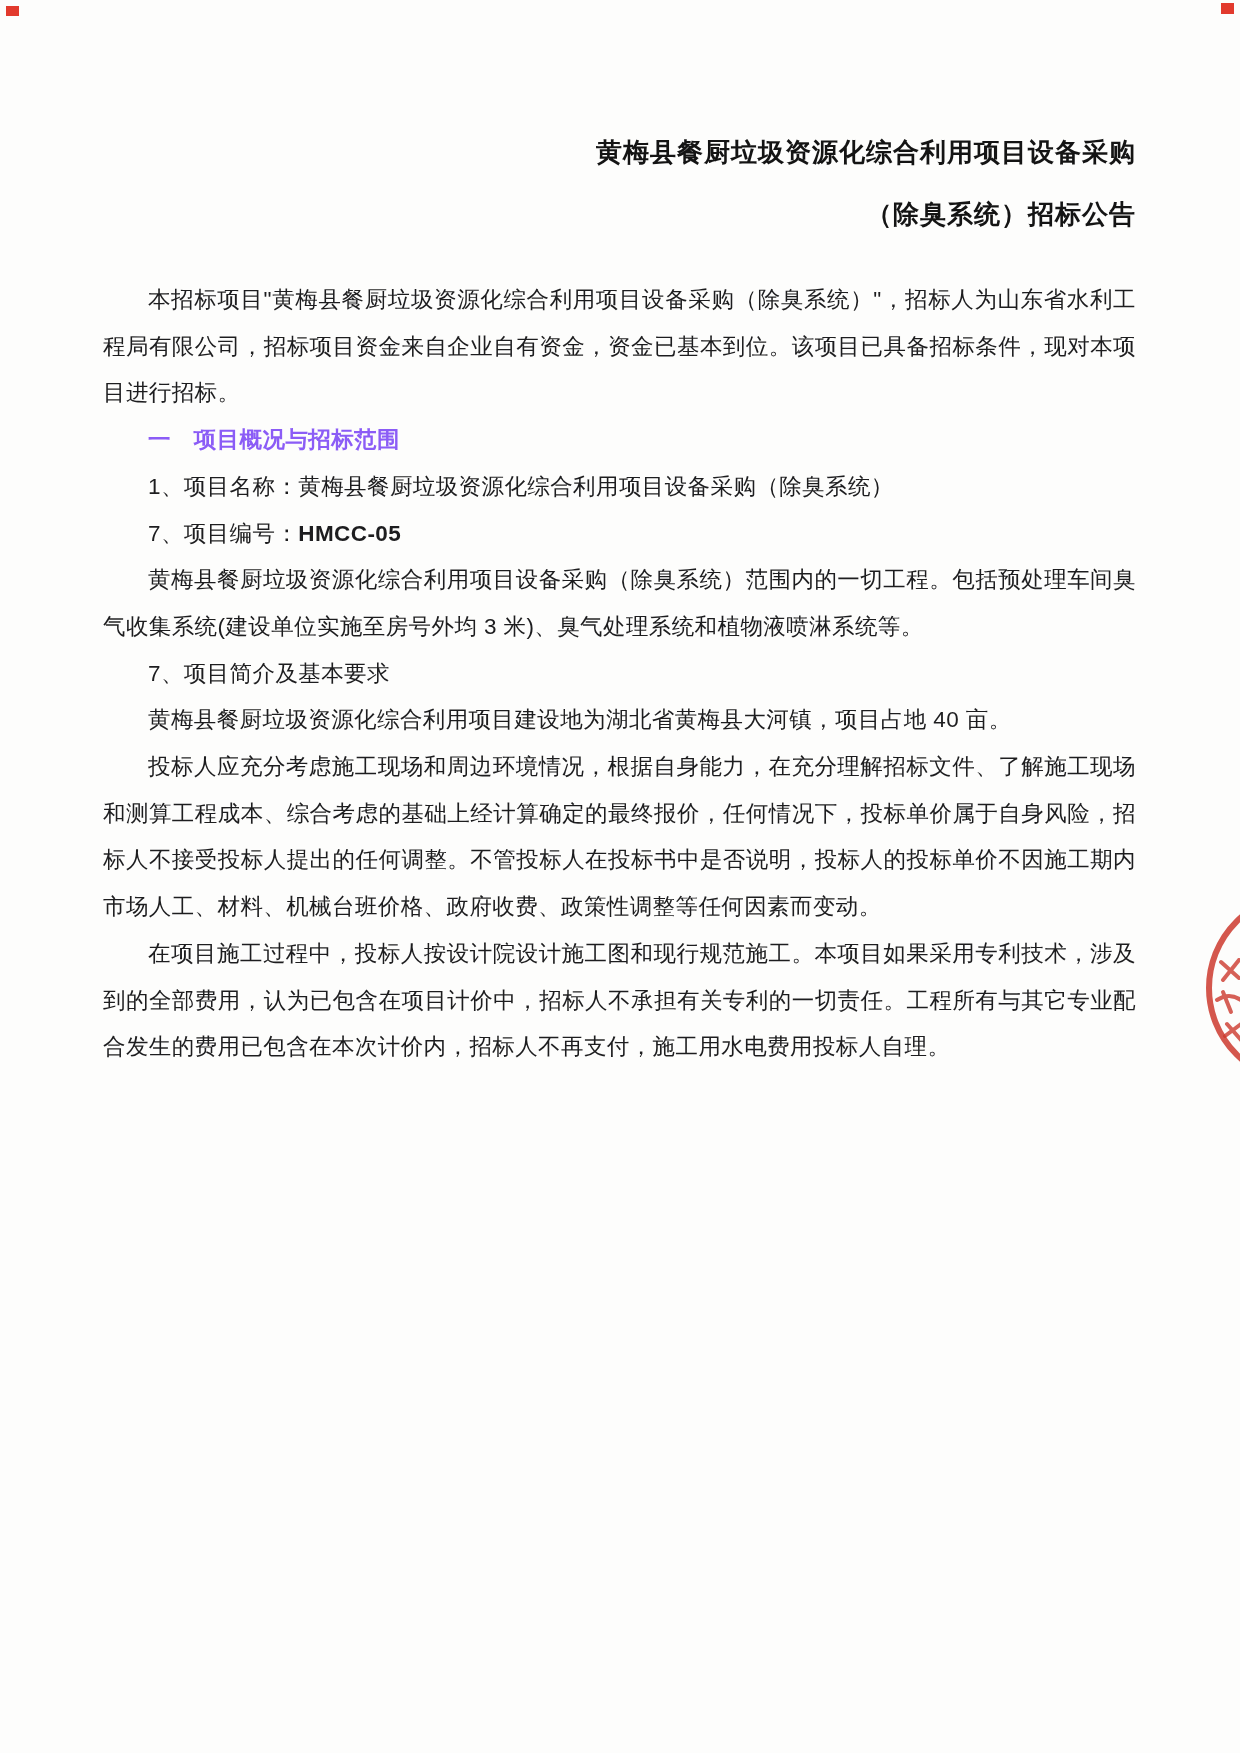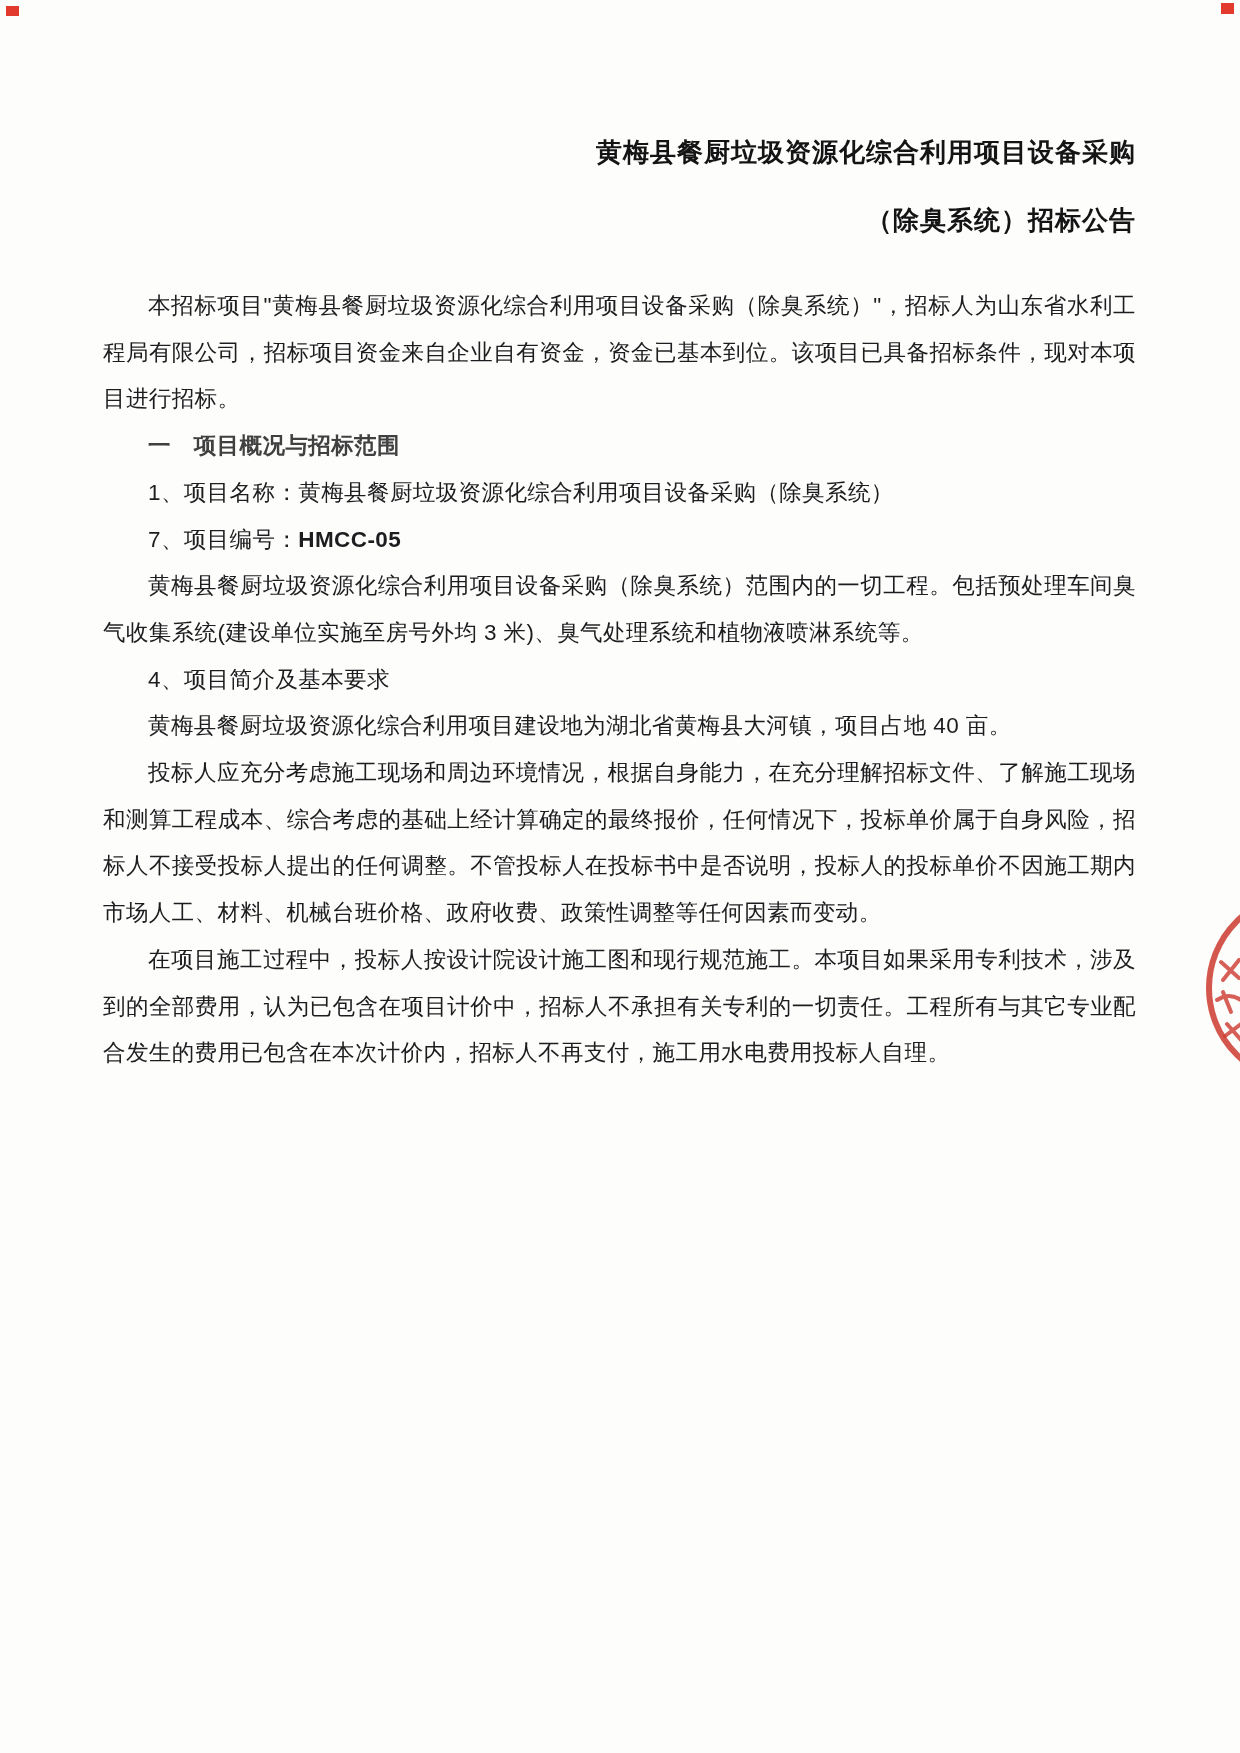--- a/index.html
+++ b/index.html
@@ -20,32 +20,32 @@
   }
   .title {
     margin:0;
     text-align:right;
     font-weight:700;
     font-size:26px;
     line-height:44px;
     color:#141414;
     letter-spacing:1px;
   }
-  .title2 { margin-top:24px; margin-bottom:41px; }
+  .title2 { margin-top:18px; margin-bottom:41px; }
   .para {
     margin:0;
     font-size:22.5px;
     line-height:46.7px;
     text-align:justify;
     text-justify:inter-ideograph;
     letter-spacing:0.4px;
     word-break:break-all;
   }
   .indent { text-indent:2em; }
-  .heading { font-weight:700; color:#404040; }
+  .heading { font-weight:700; color:#8b5cf6; }
   .bold-val { font-weight:700; }
   .corner-mark { position:absolute; background:#e23a2d; }
   .corner-mark.tl { left:6px; top:6px; width:13px; height:10px; }
   .corner-mark.tr { left:1221px; top:3px; width:13px; height:11px; }
   .seal {
     position:absolute;
     left:1203px;
     top:888px;
     width:200px;
     height:200px;
@@ -69,21 +69,21 @@
 
     <p class="para indent heading">一　项目概况与招标范围</p>
 
     <p class="para indent">1、项目名称：黄梅县餐厨垃圾资源化综合利用项目设备采购（除臭系统）</p>
 
     <p class="para indent"><span>7、项目编号：</span><span class="bold-val">HMCC-05</span></p>
 
 
     <p class="para indent">黄梅县餐厨垃圾资源化综合利用项目设备采购（除臭系统）范围内的一切工程。包括预处理车间臭气收集系统(建设单位实施至房号外均 3 米)、臭气处理系统和植物液喷淋系统等。</p>
 
-    <p class="para indent">4、项目简介及基本要求</p>
+    <p class="para indent">7、项目简介及基本要求</p>
 
     <p class="para indent">黄梅县餐厨垃圾资源化综合利用项目建设地为湖北省黄梅县大河镇，项目占地 40 亩。</p>
 
 
     <p class="para indent">投标人应充分考虑施工现场和周边环境情况，根据自身能力，在充分理解招标文件、了解施工现场和测算工程成本、综合考虑的基础上经计算确定的最终报价，任何情况下，投标单价属于自身风险，招标人不接受投标人提出的任何调整。不管投标人在投标书中是否说明，投标人的投标单价不因施工期内市场人工、材料、机械台班价格、政府收费、政策性调整等任何因素而变动。</p>
 
     <p class="para indent">在项目施工过程中，投标人按设计院设计施工图和现行规范施工。本项目如果采用专利技术，涉及到的全部费用，认为已包含在项目计价中，招标人不承担有关专利的一切责任。工程所有与其它专业配合发生的费用已包含在本次计价内，招标人不再支付，施工用水电费用投标人自理。</p>
 
   </div>
 

